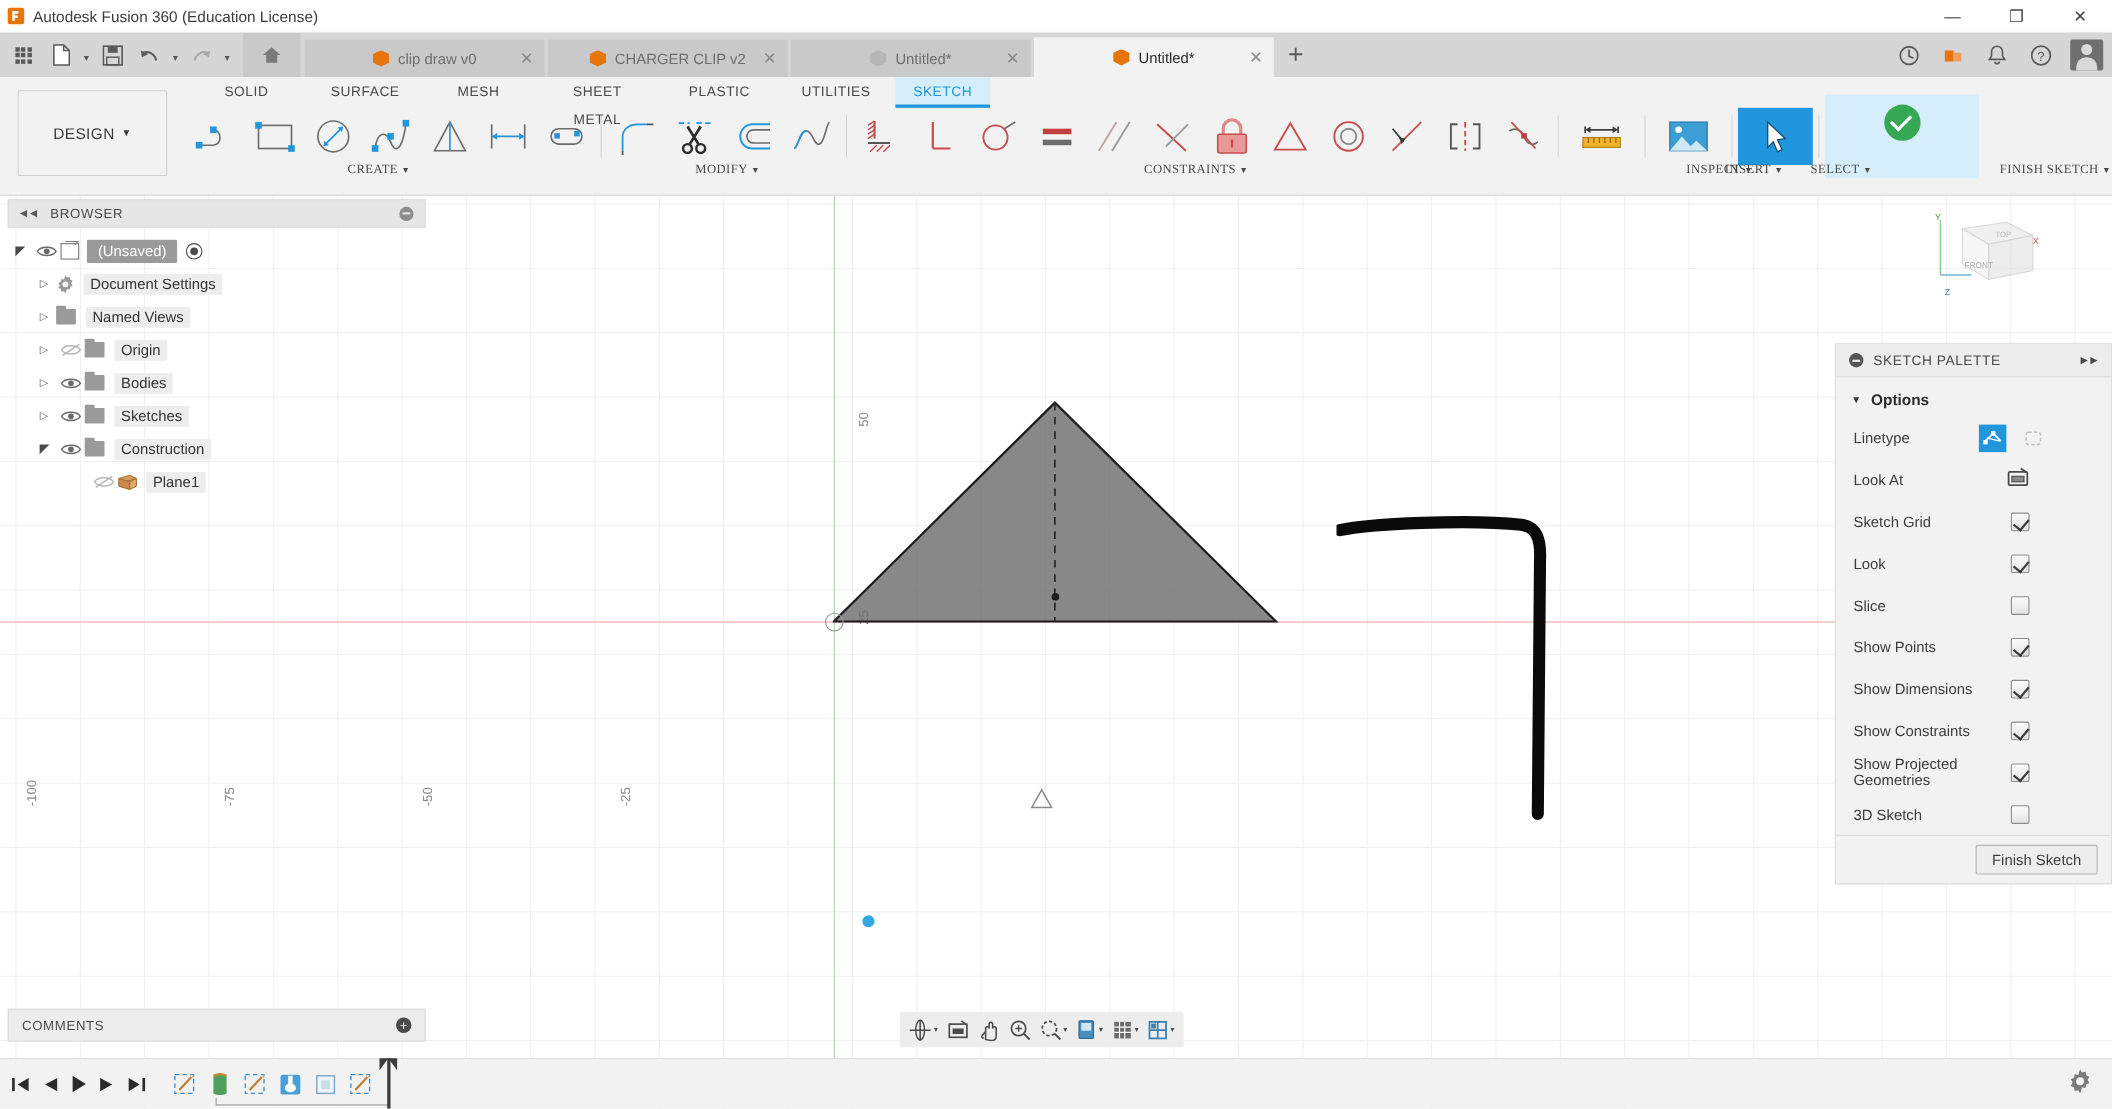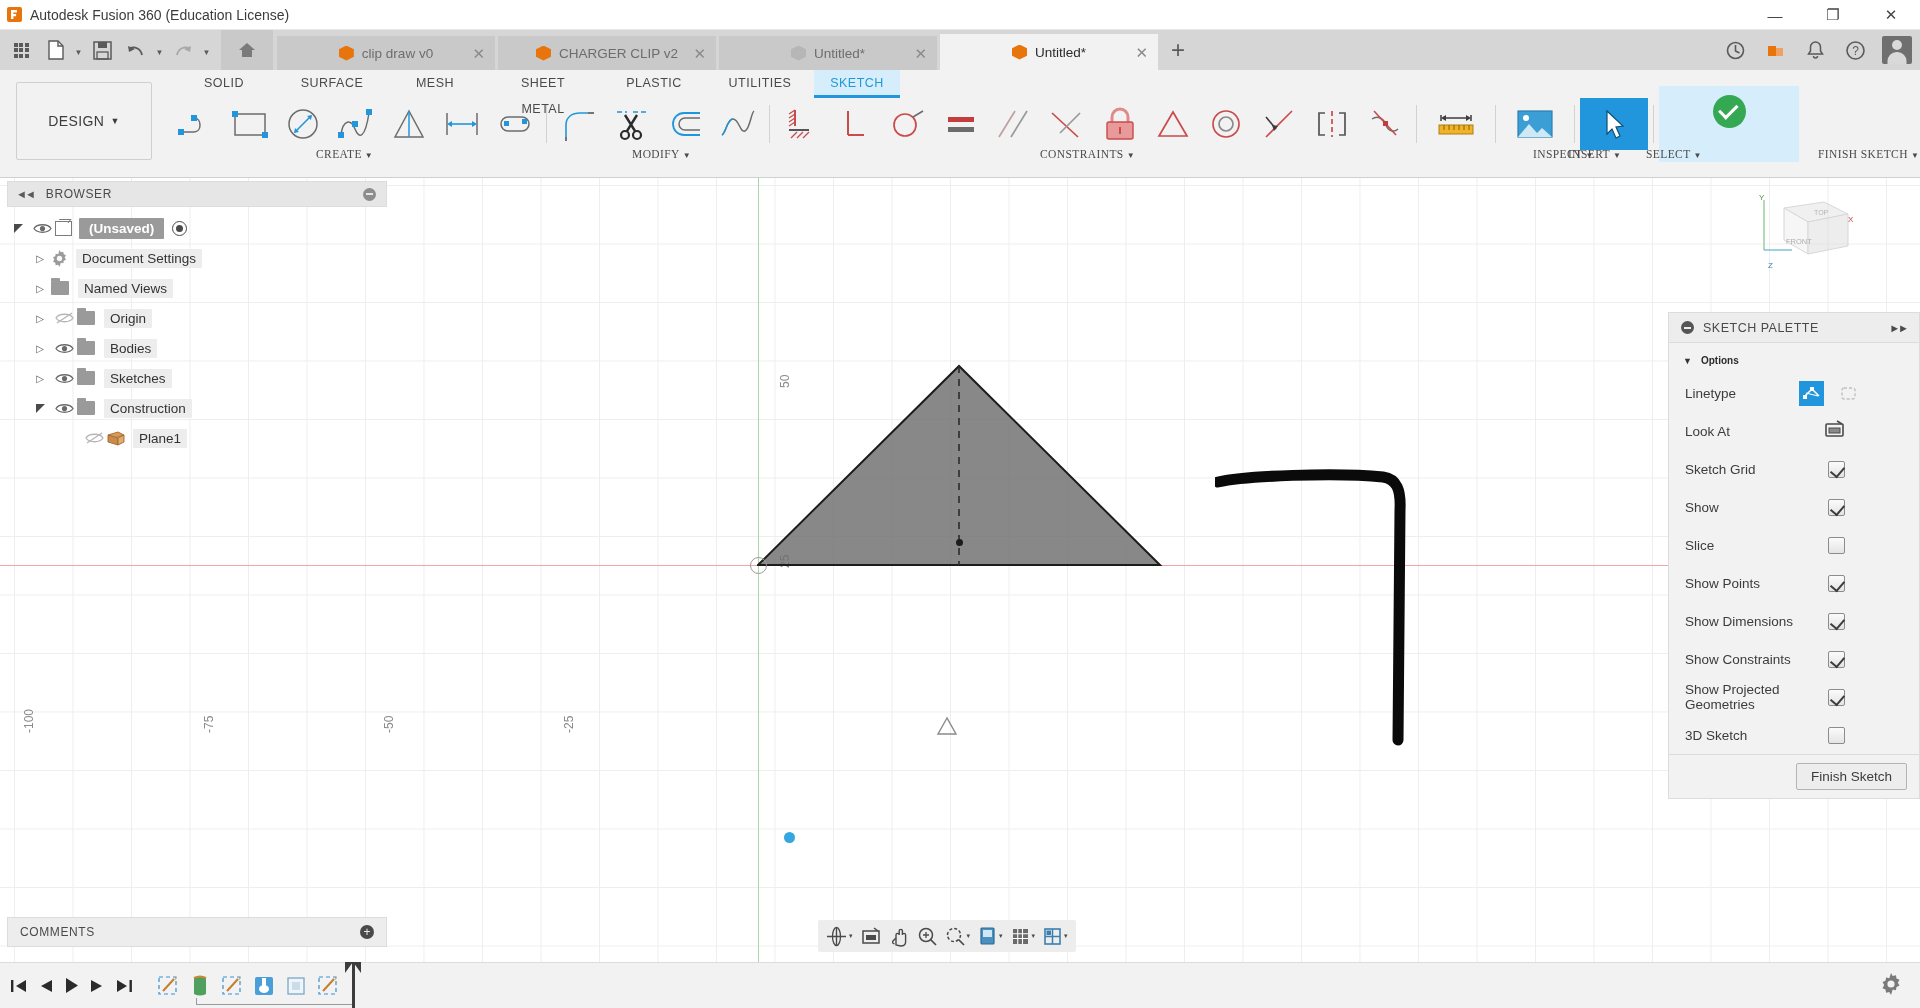--- a/index.html
+++ b/index.html
@@ -216,21 +216,21 @@
   .br-row .eye { width: 26px; display: flex; align-items: center; justify-content: center; }
   .br-row .fld {
     width: 18px; height: 14px; background: #9a9a9a; border-radius: 1px; margin-right: 9px; position: relative;
   }
   .br-row .fld::before {
     content: ""; position: absolute; left: 0; top: -3px; width: 9px; height: 3px;
     background: #9a9a9a; border-radius: 1px 1px 0 0;
   }
   .br-row .lbl { background: #ededed; padding: 2px 6px; border-radius: 1px; }
   .br-row.root .lbl { background: #9a9a9a; color: #fff; padding: 3px 10px; }
-  .br-row.root { font-weight: 700; text-align: right; }
+  .br-row.root { font-weight: 400; text-align: right; }
   .cube-ico {
     width: 17px; height: 15px; margin-right: 7px;
     border: 1.4px solid #7b7b7b; background: #fff; position: relative;
   }
   .cube-ico::after {
     content:""; position:absolute; left:2px; top:-3px; width:11px; height:3px;
     border-top:1.4px solid #7b7b7b; border-right:1.4px solid #7b7b7b; transform: skewX(-38deg);
   }
   .gear-ico {
     width: 17px; height: 17px; margin-right: 8px; color: #8f8f8f;
@@ -282,21 +282,21 @@
     width: 13px; height: 13px; border-radius: 50%; background: #555;
     display: flex; align-items: center; justify-content: center;
   }
   .pal-head .dot::after { content:""; width:7px; height:2px; background:#ededed; }
   .pal-head .t { font-size: 12.5px; color: #4a4a4a; letter-spacing: .5px; }
   .pal-head .exp { margin-left: auto; font-size: 11px; color: #4a4a4a; letter-spacing: -2px; }
   .pal-sec {
     display: flex; align-items: center; gap: 9px; padding: 12px 12px 8px 14px;
   }
   .pal-sec .car { font-size: 9px; color: #333; }
-  .pal-sec .t { font-size: 10px; color: #2b2b2b; font-weight: bold; }
+  .pal-sec .t { font-size: 14px; color: #2b2b2b; font-weight: bold; }
   .pal-row {
     display: flex; align-items: center; height: 38px; padding: 0 0 0 16px;
   }
   .pal-row .lbl { font-size: 13.5px; color: #3c3c3c; }
   .pal-row .ctrl { margin-left: auto; margin-right: 74px; display: flex; align-items: center; gap: 12px; }
   .cbox {
     width: 17px; height: 17px; border: 1.4px solid #8c8c8c; border-radius: 2px;
     background: linear-gradient(#fbfbfb,#e4e4e4); position: relative;
   }
   .cbox.on::after {
@@ -969,21 +969,21 @@
     </div>
 
     <div class="pal-row">
       <span class="lbl">Sketch Grid</span>
       <span class="ctrl">
           <span class="cbox on"></span>
         </span>
     </div>
 
     <div class="pal-row">
-      <span class="lbl">Show</span>
+      <span class="lbl">Look</span>
       <span class="ctrl">
           <span class="cbox on"></span>
         </span>
     </div>
 
     <div class="pal-row">
       <span class="lbl">Slice</span>
       <span class="ctrl">
           <span class="cbox"></span>
         </span>

